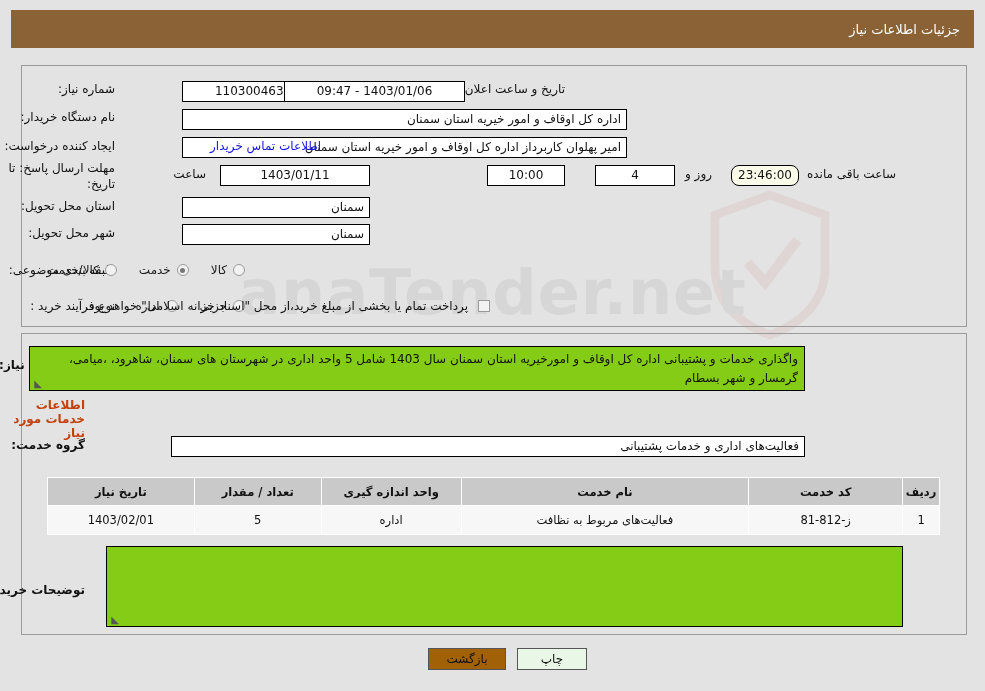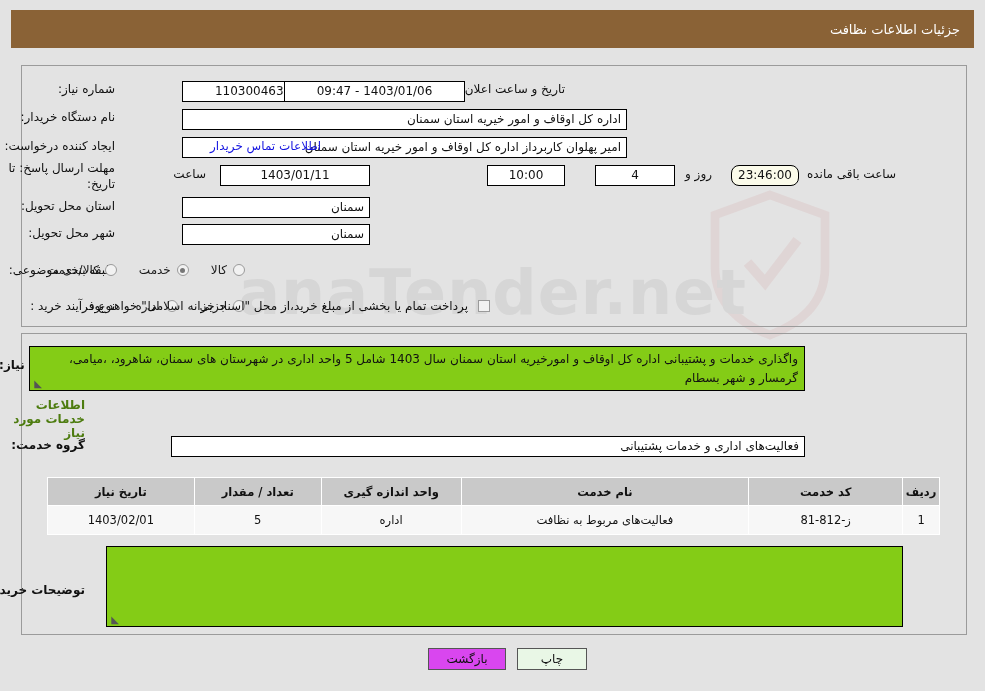--- a/index.html
+++ b/index.html
@@ -164,21 +164,21 @@
     color: #555;
     font-size: 10px;
     line-height: 10px;
   }
 
   
   .section-head {
     position: absolute;
     font-size: 12px;
     font-weight: bold;
-    color: #4d7c0f;
+    color: #c2410c;
     z-index: 3;
   }
 
   
   #needs-table {
     position: absolute;
     left: 47px; top: 477px;
     width: 893px;
     border-collapse: collapse;
     z-index: 3;
@@ -210,35 +210,35 @@
     height: 22px;
     line-height: 20px;
     text-align: center;
     font-size: 12px;
     color: #111;
     cursor: pointer;
     z-index: 3;
     font-family: "DejaVu Sans", sans-serif;
   }
   #btn-print  { left: 517px; top: 648px; width: 70px; background: #e9f7e6; }
-  #btn-back   { left: 428px; top: 648px; width: 78px; background: #d946ef; }
+  #btn-back   { left: 428px; top: 648px; width: 78px; background: #a16207; }
 </style>
 </head>
 <body>
 
 <div id="watermark">
   <svg class="wm-shield" viewBox="0 0 100 120">
     <path d="M50 4 L94 20 L94 62 C94 92 72 108 50 116 C28 108 6 92 6 62 L6 20 Z" fill="none" stroke="#d7b6b6" stroke-width="7"></path>
     <path d="M32 58 L46 74 L72 40" fill="none" stroke="#d7b6b6" stroke-width="8"></path>
   </svg>
   <span class="wm-text">anaTender.net</span>
 </div>
 
 <div class="titlebar">
-  <span class="t-text">جزئیات اطلاعات نظافت</span>
+  <span class="t-text">جزئیات اطلاعات نیاز</span>
 </div>
 
 <div class="panel" id="panel-top"></div>
 <div class="panel" id="panel-mid"></div>
 
 <div class="frow" style="right:870px; top:82px;">
   <span class="lbl">شماره نیاز:</span>
 </div>
 <div class="fld" style="position:absolute; right:615px; top:81px; width:188px; z-index:3;">1103004638000001</div>
 

